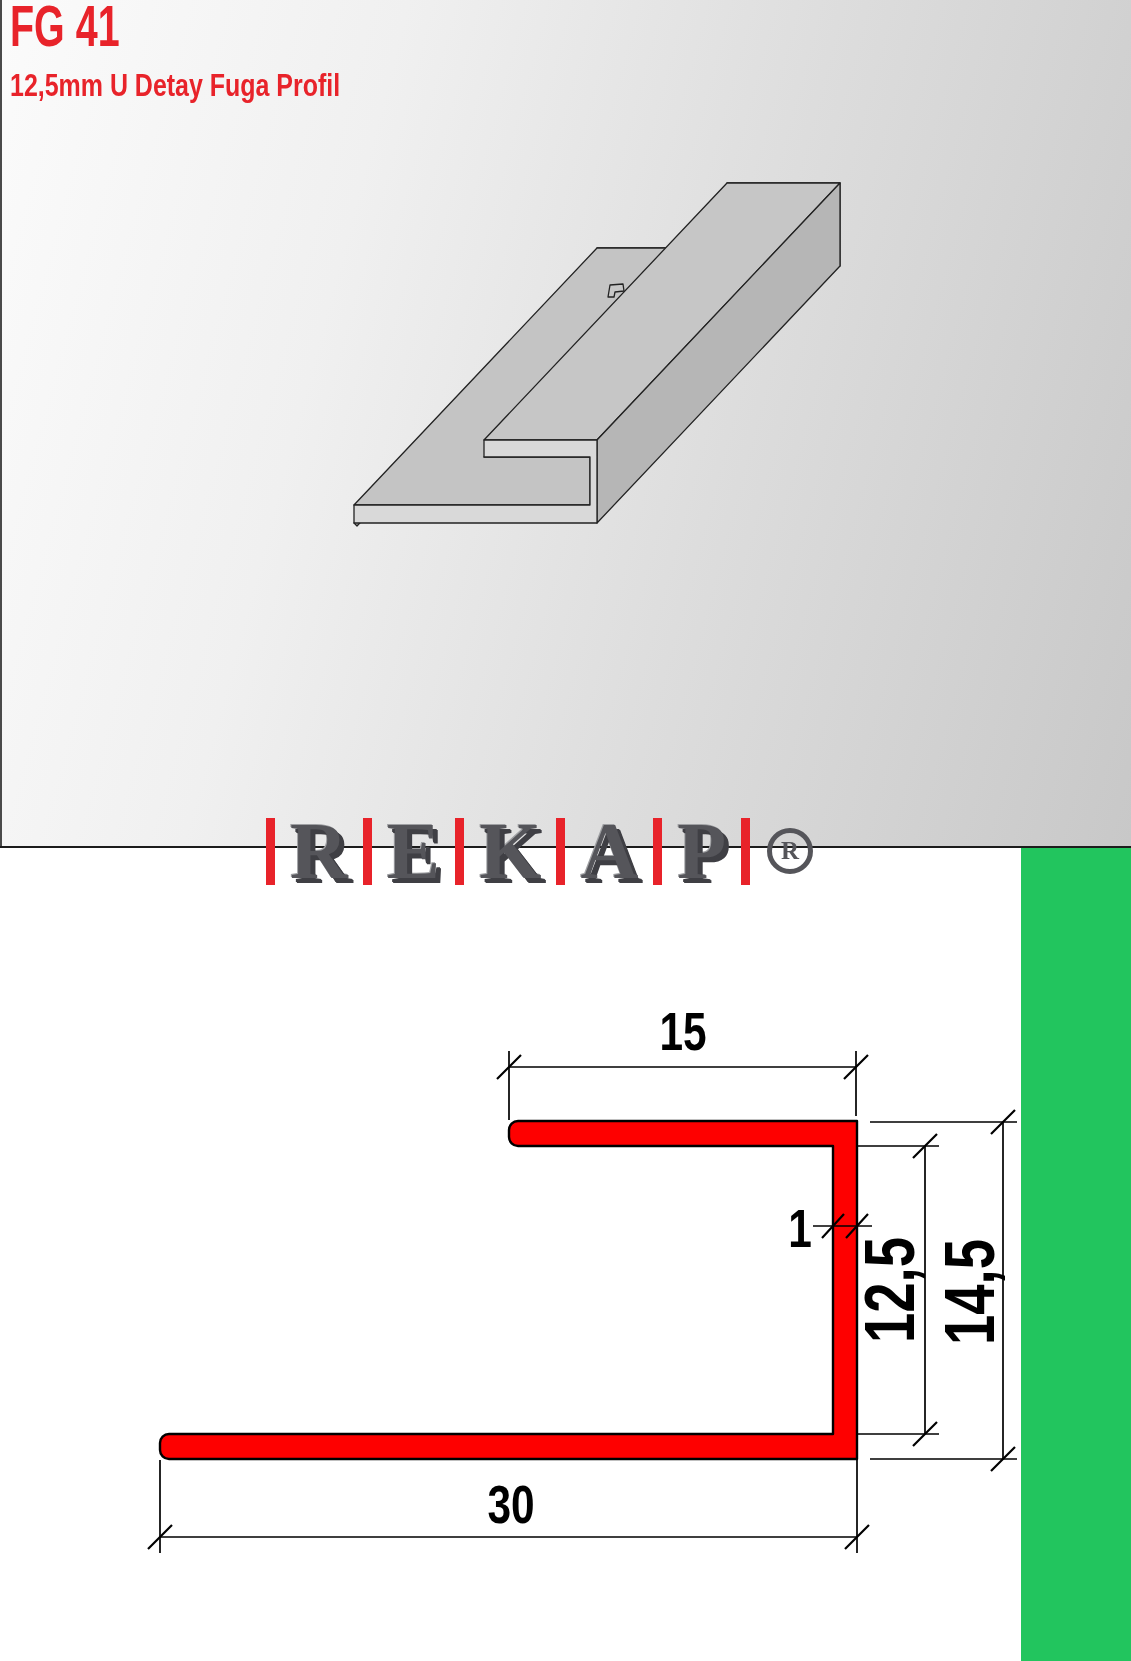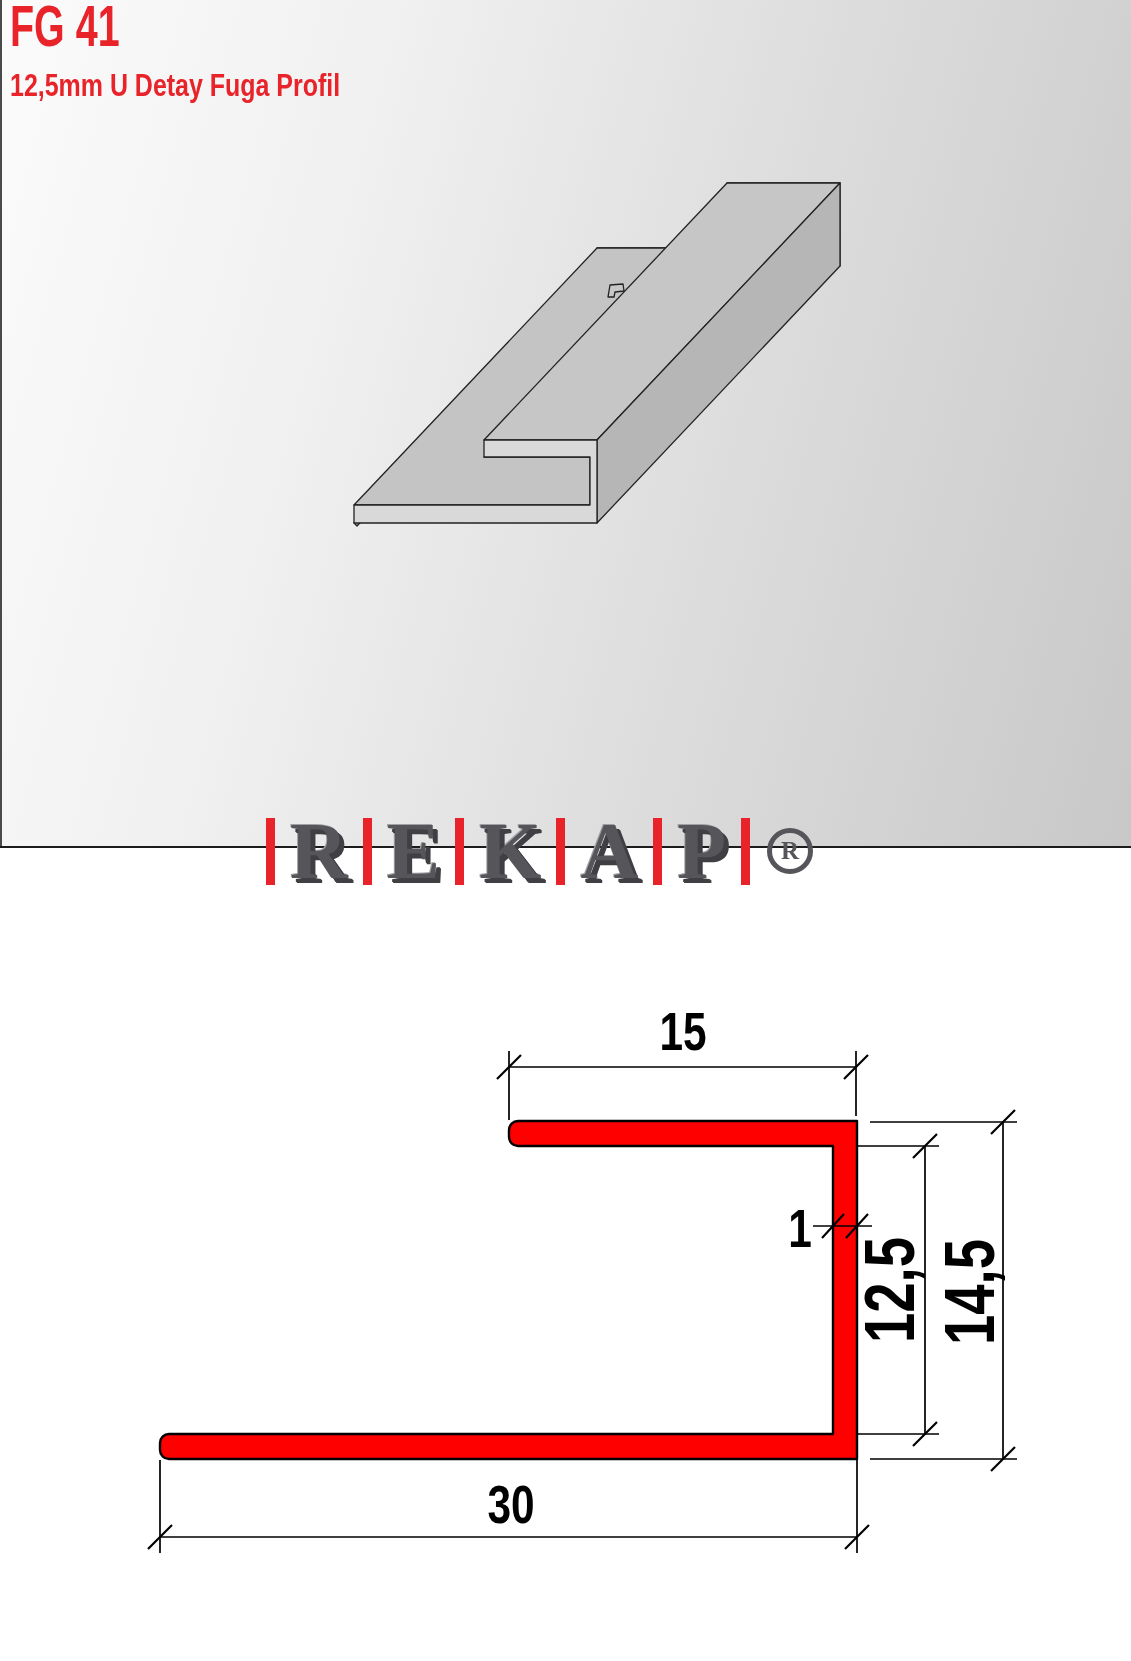--- a/index.html
+++ b/index.html
@@ -46,21 +46,21 @@
     text-shadow:4px 4px 0 #3f3f44,5px 5px 0 #3f3f44,-1px -1px 0 #9fa0a3;
   }
   .logo-reg{
     width:36px;height:36px;border:5px solid var(--logo-gray);border-radius:50%;
     display:flex;align-items:center;justify-content:center;margin-left:2px;
     font-family:"Liberation Serif",serif;font-weight:bold;font-size:25px;color:var(--logo-gray);
     align-self:flex-start;margin-top:16px;background:transparent;
   }
 
   
-  .drawing-section{position:absolute;left:0;top:847px;width:1131px;height:814px;background:#ffffff;}
+  .drawing-section{position:absolute;left:0;top:847px;width:1021px;height:814px;background:#ffffff;}
   .drawing-svg{position:absolute;left:0;top:0;width:1131px;height:814px;}
   .jprofile{fill:var(--draw-red);stroke:#000;stroke-width:2.4;stroke-linejoin:round;}
   .dimline{stroke:#000;stroke-width:1.7;fill:none;}
   .dimtick{stroke:#000;stroke-width:2.2;fill:none;}
   .dim-text{
     font-family:"Liberation Sans",sans-serif;font-weight:bold;font-size:53px;fill:#000;
     text-anchor:middle;
   }
   .dim-text-vert{
     font-family:"Liberation Sans",sans-serif;font-weight:bold;font-size:70px;fill:#000;

